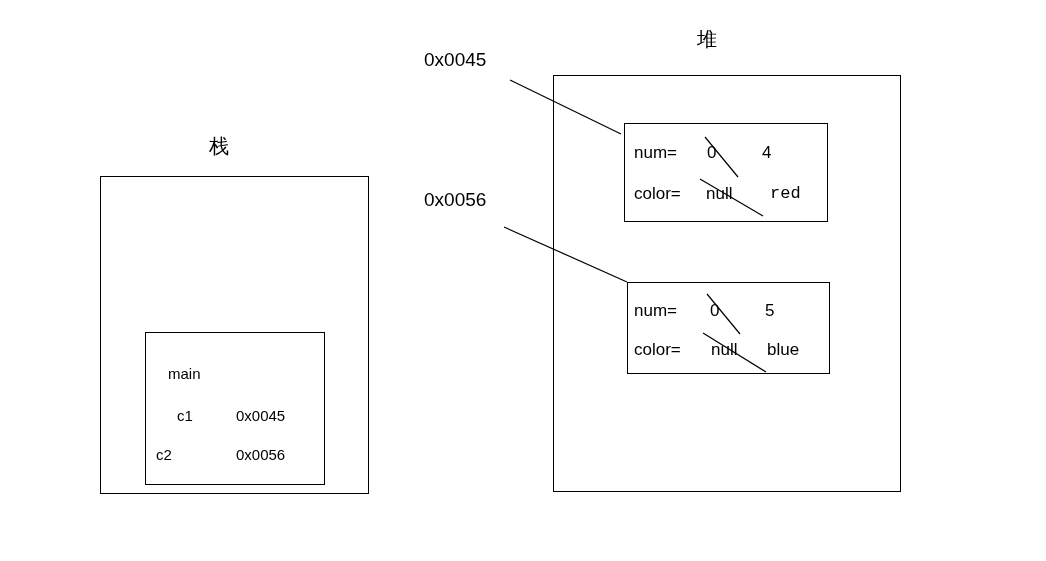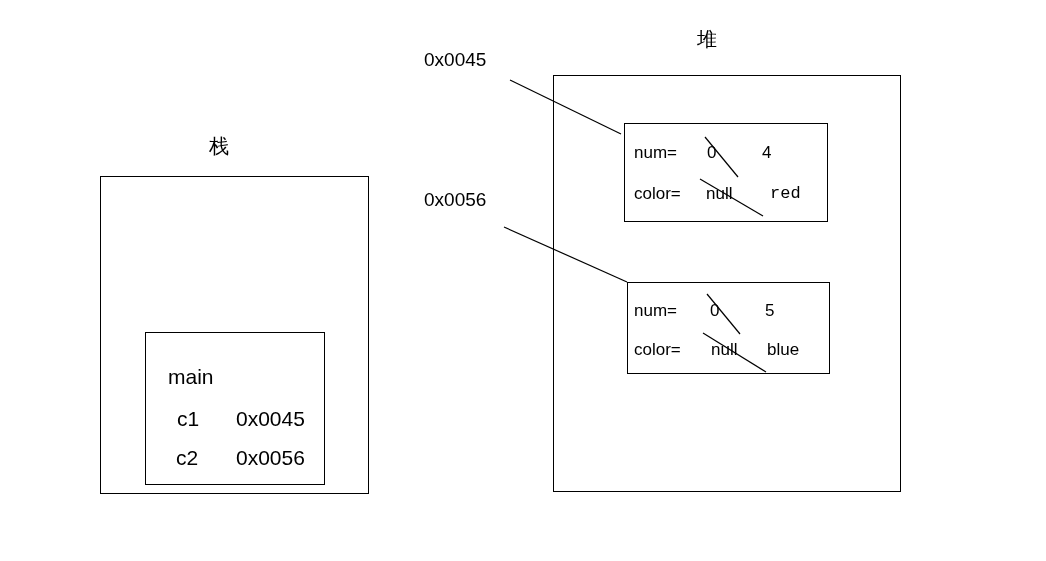--- a/index.html
+++ b/index.html
@@ -48,28 +48,28 @@
     top: 136px;
   }
   #main-frame-box {
     left: 145px;
     top: 332px;
     width: 180px;
     height: 153px;
   }
   .frame-text {
     position: absolute;
-    font-size: 21px;
+    font-size: 15px;
     line-height: 1;
     white-space: nowrap;
   }
   #frame-main   { left: 168px; top: 366px; }
   #frame-c1-key { left: 177px; top: 408px; }
   #frame-c1-val { left: 236px; top: 408px; }
-  #frame-c2-key { left: 176px; top: 447px; }
+  #frame-c2-key { left: 156px; top: 447px; }
   #frame-c2-val { left: 236px; top: 447px; }
 
   
   #heap-box {
     left: 553px;
     top: 75px;
     width: 348px;
     height: 417px;
   }
   #heap-title {

